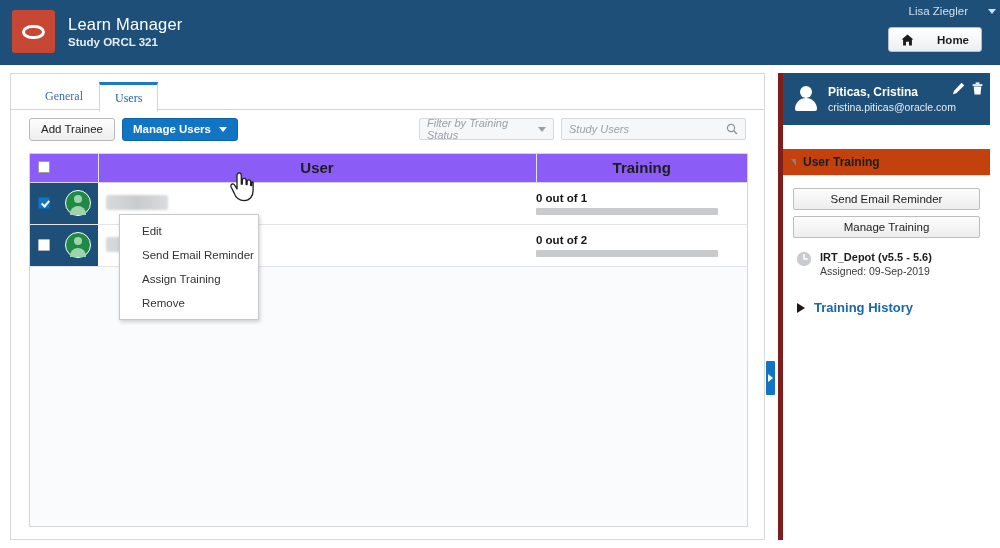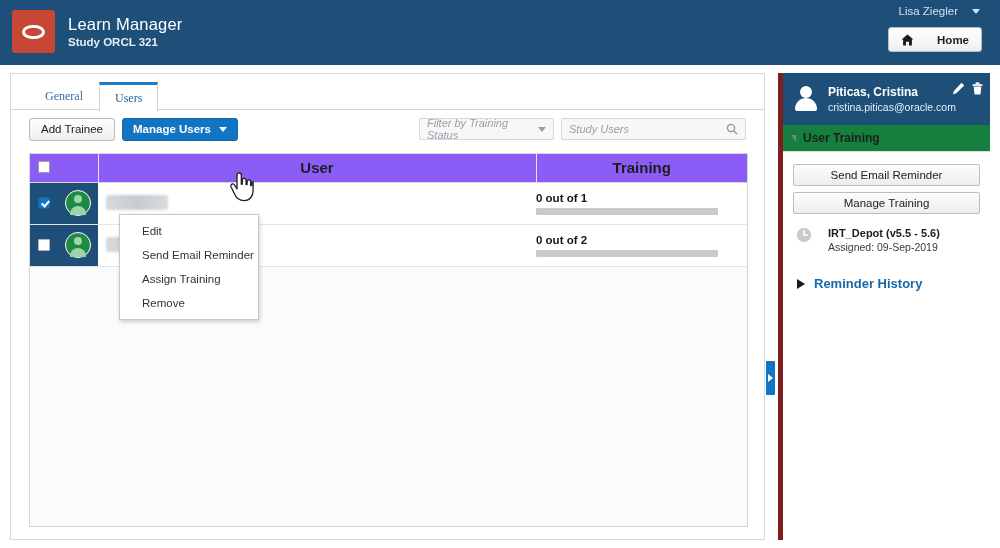--- a/index.html
+++ b/index.html
@@ -40,23 +40,23 @@
     font-weight: 400; color: #ffffff;
     letter-spacing: .2px;
   }
   .brand-sub {
     font-size: 11.5px; line-height: 15px;
     font-weight: bold; color: #e6edf3;
     margin-top: 1px;
   }
 
   .user-menu {
-    position: absolute; right: 20px; top: 5px;
+    position: absolute; right: 4px; top: 5px;
     color: #cfe0ee; font-size: 11.5px;
-    display: flex; align-items: center; gap: 14px;
+    display: flex; align-items: center; gap: 20px;
     cursor: pointer;
   }
   .caret-down {
     width: 0; height: 0;
     border-left: 4.5px solid transparent;
     border-right: 4.5px solid transparent;
     border-top: 5px solid #cfe0ee;
     display: inline-block;
   }
   .home-btn {
@@ -321,43 +321,44 @@
     width: 22px; height: 13px; border-radius: 11px 11px 2px 2px; background: #ffffff;
   }
   .sp-id { margin-left: 9px; color: #ffffff; }
   .sp-name { font-size: 12px; font-weight: bold; line-height: 15px; }
   .sp-email { font-size: 10.5px; line-height: 14px; color: #e7eef4; }
   .sp-actions {
     position: absolute; right: 7px; top: 9px;
     display: flex; gap: 7px; align-items: center;
   }
   .sp-section {
-    height: 27px; background: #15803d;
+    height: 27px; background: #c2410c;
     border-bottom: 1px solid #dcdee0;
     display: flex; align-items: center; padding-left: 8px;
     font-size: 12px; font-weight: bold; color: #1d1d1d;
     gap: 7px;
+    margin-top: 24px;
   }
   .tri-down {
     width: 0; height: 0;
     border-left: 5px solid transparent;
     border-top: 7px solid #7b8288;
     transform: rotate(0deg);
   }
   .sp-body { padding: 12px 10px 0 10px; }
   .sp-btn {
     width: 100%; height: 22px; margin-bottom: 6px;
     background: linear-gradient(#fdfdfd,#ededed);
     border: 1px solid #bdbdbd; border-radius: 2px;
     font-size: 11.5px; color: #222;
     display: flex; align-items: center; justify-content: center;
     cursor: pointer;
   }
   .training-item {
-    display: flex; align-items: flex-start; gap: 16px;
+    display: flex; align-items: flex-start; gap: 8px;
     margin-top: 12px; padding-left: 3px;
   }
   .clock-icon { flex: 0 0 auto; margin-top: 1px; }
   .ti-name { font-size: 11px; font-weight: bold; color: #1d1d1d; line-height: 14px; }
   .ti-date { font-size: 10.5px; color: #3b3b3b; line-height: 14px; }
   .history-row {
     display: flex; align-items: center; gap: 9px;
     margin-top: 22px; padding-left: 4px; cursor: pointer;
   }
   .tri-right {
@@ -528,21 +529,21 @@
           <path d="M8 3.4 L8 8 L11.2 8" stroke="#ffffff" stroke-width="1.5" fill="none" stroke-linecap="round"></path>
         </svg>
         <div>
           <div class="ti-name">IRT_Depot (v5.5 - 5.6)</div>
           <div class="ti-date">Assigned: 09-Sep-2019</div>
         </div>
       </div>
 
       <div class="history-row">
         <span class="tri-right"></span>
-        <span class="history-label">Reminder History</span>
+        <span class="history-label">Training History</span>
       </div>
     </div>
   </div>
 </div>
 
 <svg class="cursor-hand" width="26" height="30" viewBox="0 0 26 30">
   <path d="M9 3.2 C9 1.8 10.1 0.9 11.2 0.9 C12.3 0.9 13.3 1.8 13.3 3.2 L13.3 12.2 L14.3 12.2 L14.3 8.4 C14.3 7.2 15.2 6.4 16.2 6.4 C17.2 6.4 18.1 7.2 18.1 8.4 L18.1 12.6 L19.1 12.6 L19.1 9.7 C19.1 8.6 19.9 7.8 20.9 7.8 C21.9 7.8 22.7 8.6 22.7 9.7 L22.7 13.5 L23.6 13.5 L23.6 11.6 C23.6 10.6 24.3 9.9 25.1 9.9 L25.1 18.8 C25.1 24.3 21.6 28.6 16.4 28.6 C11.1 28.6 7.6 25.3 6.3 21.4 L3.0 14.8 C2.4 13.5 3.2 12.3 4.4 12.0 C5.3 11.8 6.2 12.2 6.7 13.1 L9 17.0 Z" fill="#ffffff" stroke="#1f1f1f" stroke-width="1.3" stroke-linejoin="round"></path>
 </svg>
 
 </body></html>

